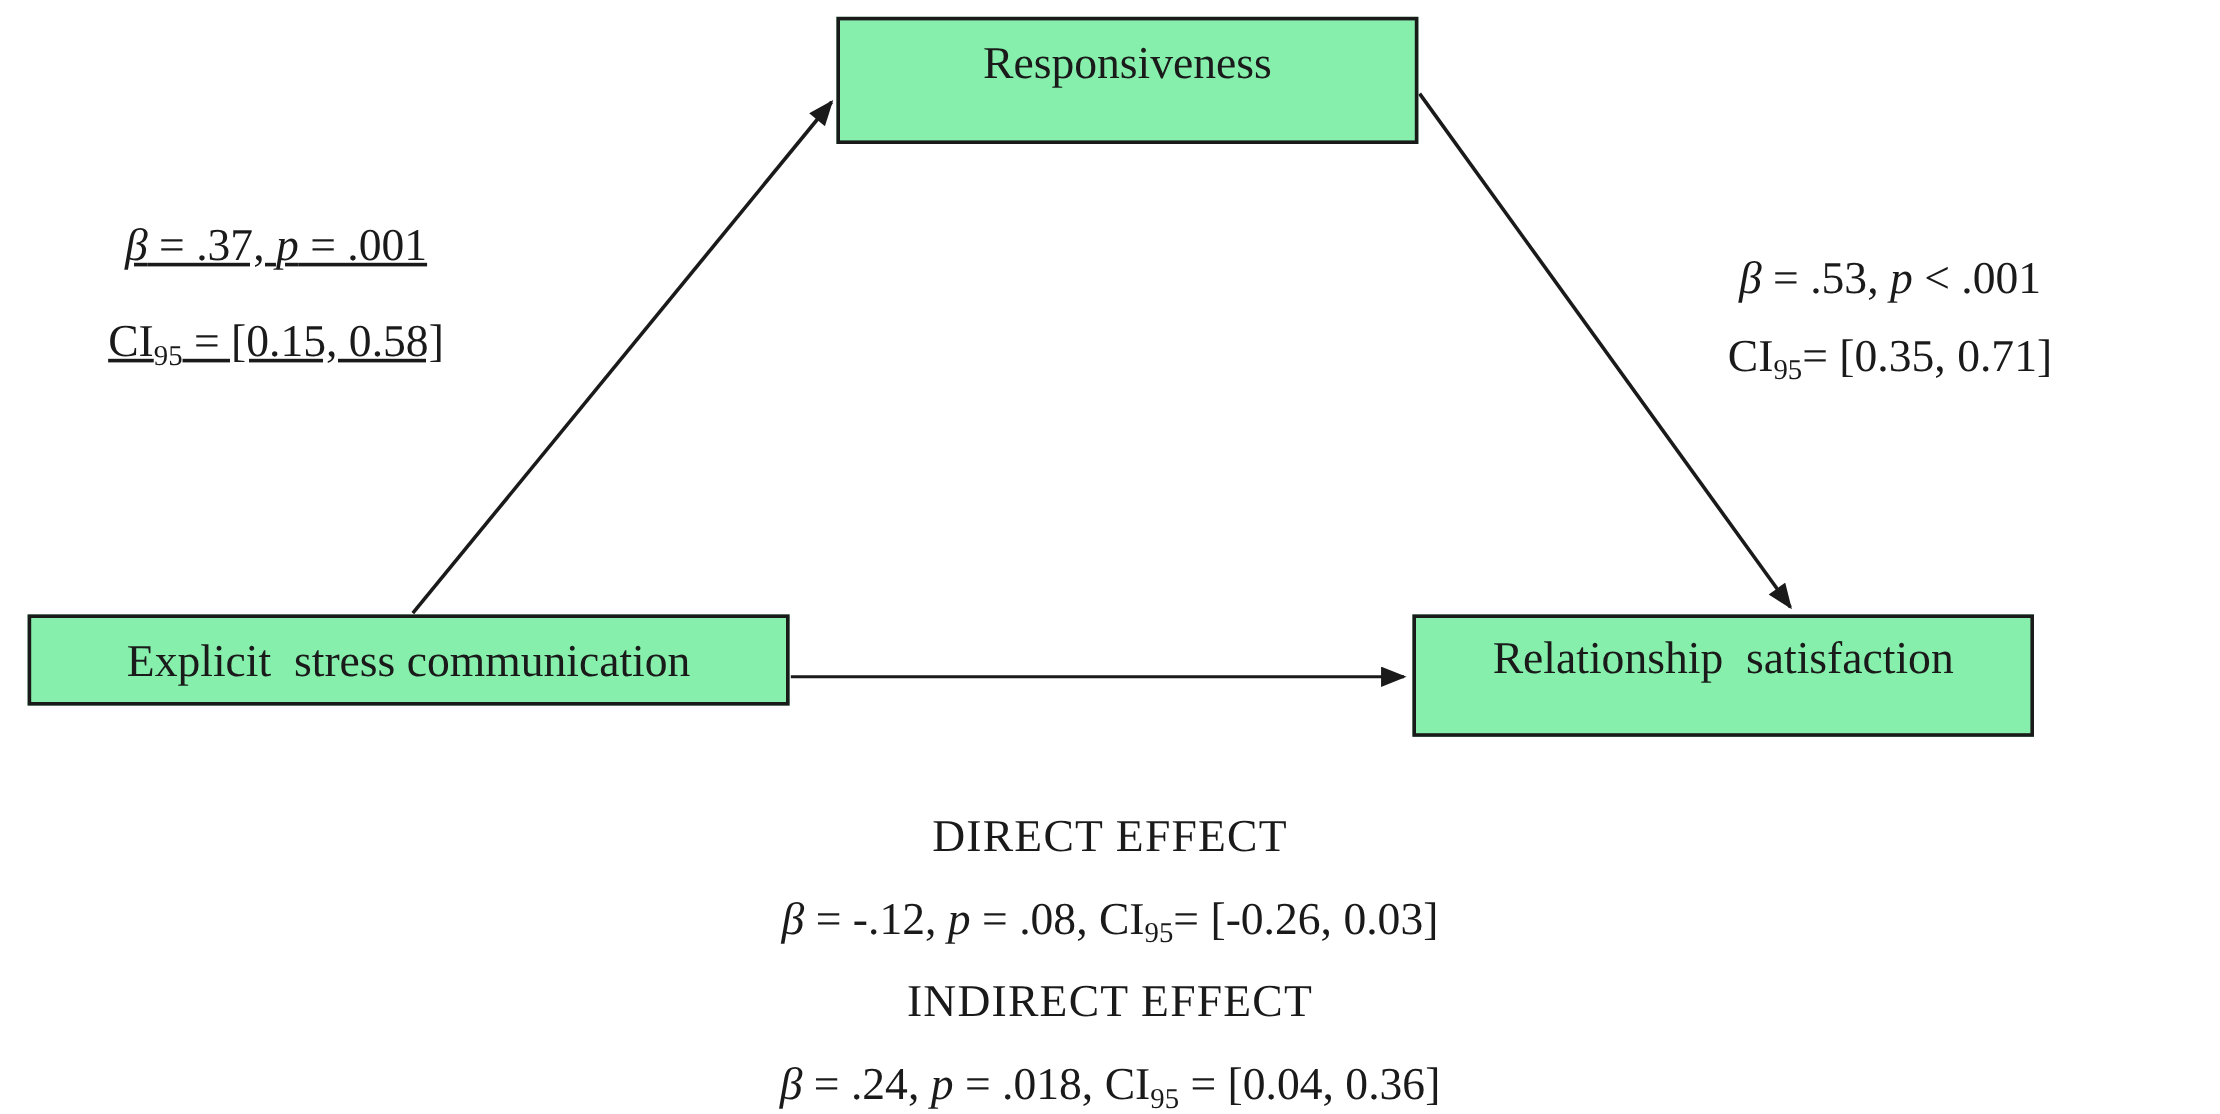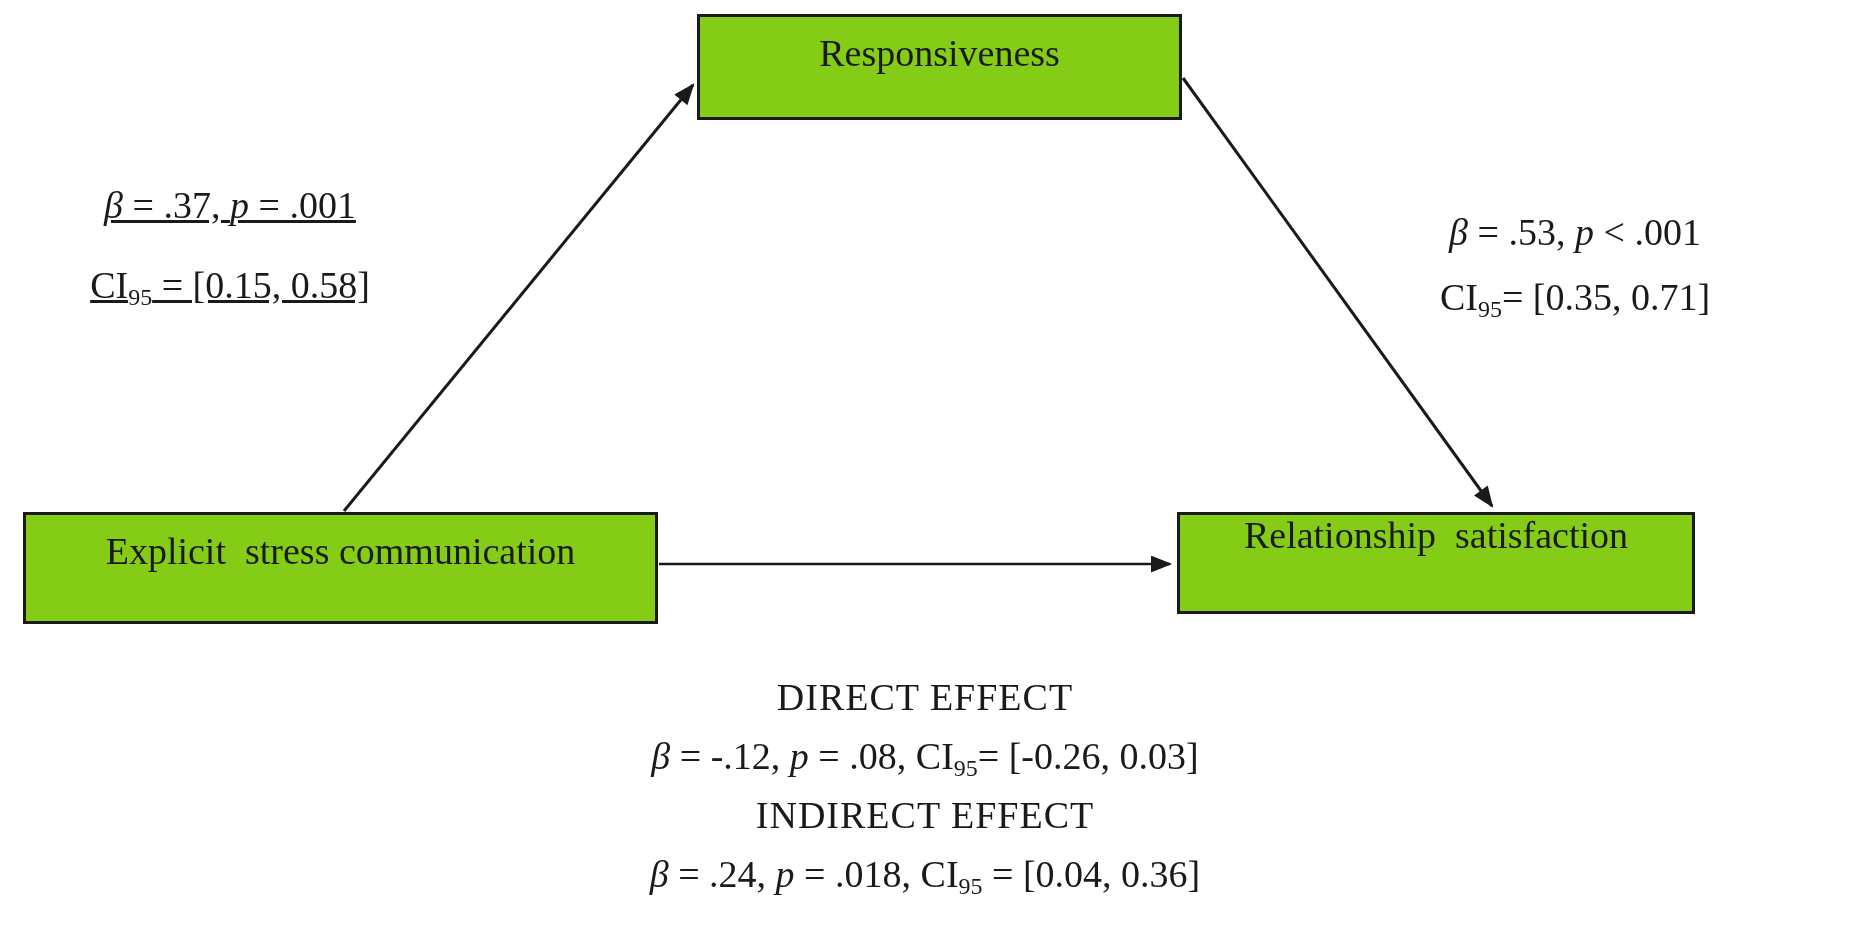--- a/index.html
+++ b/index.html
@@ -13,35 +13,35 @@
     overflow: hidden;
   }
   .arrow-layer {
     position: absolute;
     left: 0; top: 0;
     width: 1850px; height: 928px;
   }
   .node-box {
     position: absolute;
     border: 3px solid #1a1a1a;
-    background: #84cc16;
+    background: #86efac;
     box-sizing: border-box;
     display: flex;
     justify-content: center;
     align-items: flex-start;
   }
   .node-label {
     font-size: 38px;
     line-height: 1.1;
     white-space: pre;
     color: #1a1a1a;
   }
   .box-mediator  { left: 697px; top: 14px;  width: 485px; height: 106px; padding-top: 16px; }
-  .box-predictor { left: 23px;  top: 512px; width: 635px; height: 112px; padding-top: 16px; }
-  .box-outcome   { left: 1177px;top: 512px; width: 518px; height: 102px; }
+  .box-predictor { left: 23px;  top: 512px; width: 635px; height: 76px; padding-top: 16px; }
+  .box-outcome   { left: 1177px;top: 512px; width: 518px; height: 102px; padding-top: 14px; }
 
   .stat-stack {
     position: absolute;
     display: flex;
     flex-direction: column;
     text-align: center;
   }
   .stat-line {
     font-size: 38px;
     line-height: 48px;
@@ -52,21 +52,21 @@
   .stat-line i { font-style: italic; }
   .stat-line sub {
     font-size: 24px;
     vertical-align: baseline;
     position: relative;
     top: 0.28em;
     line-height: 0;
   }
   .stack-path-a { left: 60px;  top: 181px; width: 340px; gap: 32px; text-decoration: underline; }
   .stack-path-b { left: 1400px;top: 208px; width: 350px; gap: 17px; }
-  .stack-effects { left: 0px; top: 673px; width: 1850px; gap: 11px; align-items: center; }
+  .stack-effects { left: 0px; top: 673px; width: 1850px; gap: 21px; align-items: center; }
   .effect-heading { letter-spacing: 1px; }
 </style>
 </head>
 <body>
 
 <div class="stage">
 
   <svg class="arrow-layer" viewBox="0 0 1850 928" xmlns="http://www.w3.org/2000/svg">
     <defs>
       <marker id="arrowhead" viewBox="0 0 10 8" refX="9" refY="4" markerWidth="22" markerHeight="17" markerUnits="userSpaceOnUse" orient="auto">

